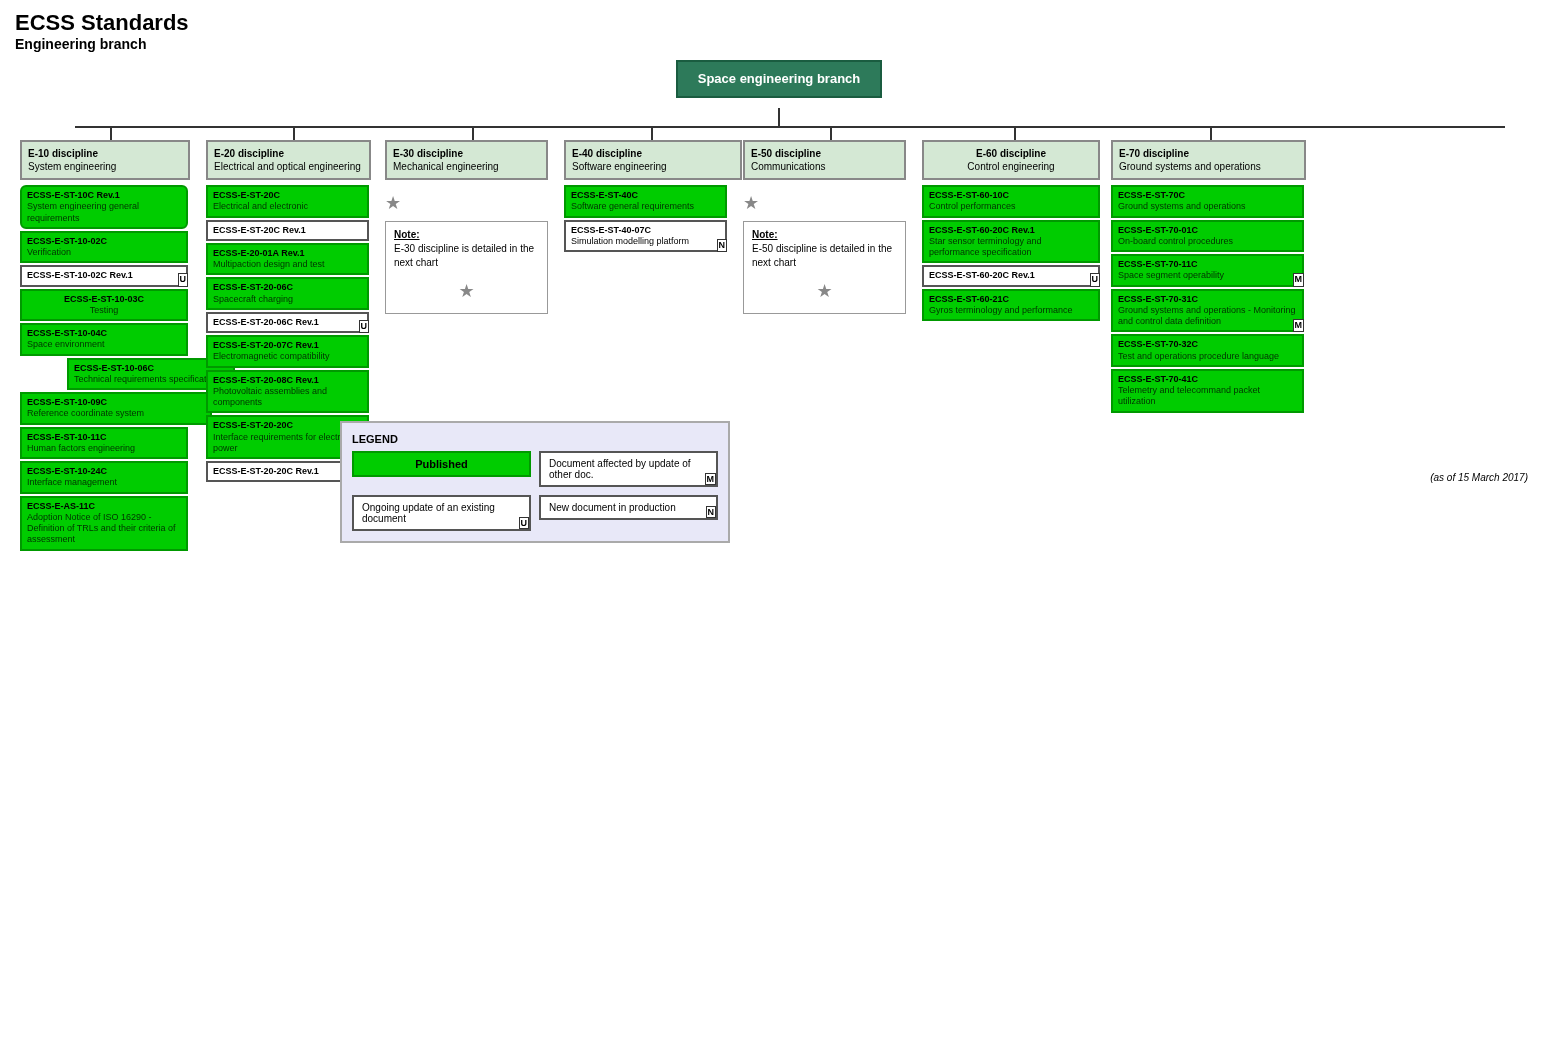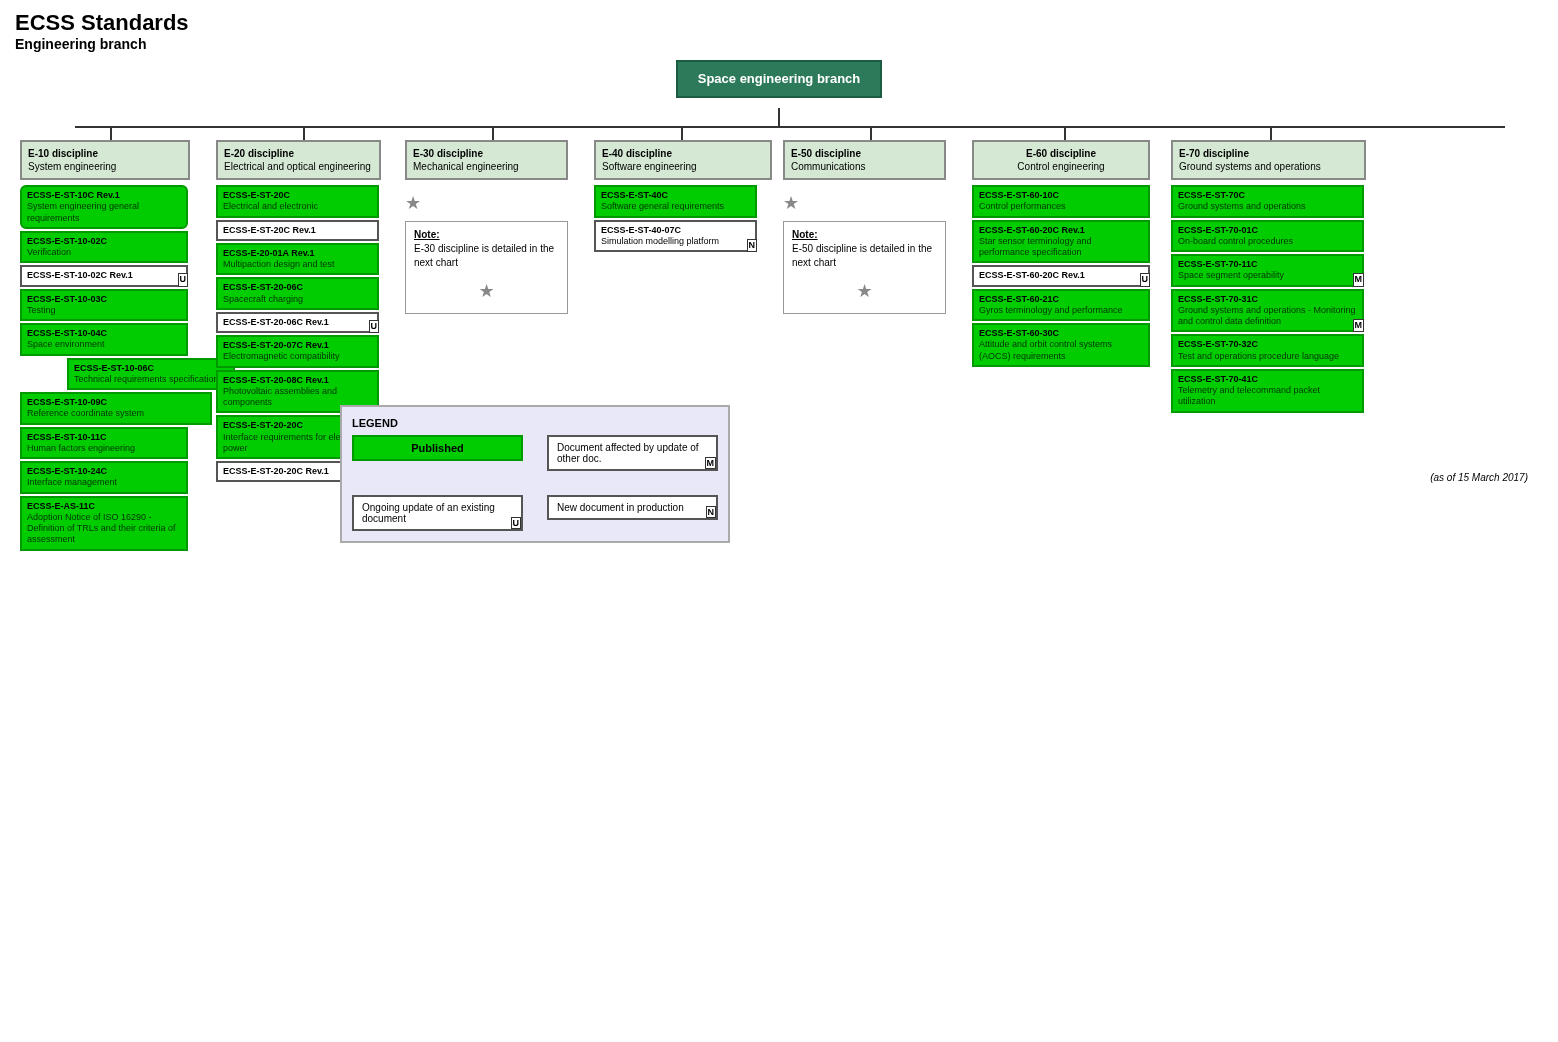--- a/index.html
+++ b/index.html
@@ -34,21 +34,21 @@
       width: 90%;
       margin-bottom: 5px;
     }
     .doc-box-note .note-label { font-weight: bold; text-decoration: underline; }
 
     .star { font-size: 18px; color: #888; margin: 3px 0; }
 
     
     .main-content {
       display: flex;
-      gap: 14px;
+      gap: 4px;
       align-items: flex-start;
       margin-top: 5px;
     }
 
     .col {
       display: flex;
       flex-direction: column;
       align-items: flex-start;
       flex-shrink: 0;
     }
@@ -159,21 +159,21 @@
           <div class="vline"></div>
         </div>
       <div class="disc-box" style="width:170px;">
         <span class="bold">E-10 discipline</span><br>
         <span>System engineering</span>
       </div>
       <div class="docs-list">
         <div class="dg" style="width:168px;border-radius:6px;"><span class="id">ECSS-E-ST-10C Rev.1</span><br><span class="nm">System engineering general requirements</span></div>
         <div class="dg" style="width:168px;"><span class="id">ECSS-E-ST-10-02C</span><br><span class="nm">Verification</span></div>
         <div class="dw" style="width:168px;"><span class="id">ECSS-E-ST-10-02C Rev.1</span><span class="badge-u">U</span></div>
-        <div class="dg" style="width:168px;"><span class="id">ECSS-E-ST-10-03C</span><br><span class="nm">Testing</span></div>
+        <div class="dg" style="width:168px;text-align:center;"><span class="id">ECSS-E-ST-10-03C</span><br><span class="nm">Testing</span></div>
         <div class="dg" style="width:168px;"><span class="id">ECSS-E-ST-10-04C</span><br><span class="nm">Space environment</span></div>
         <div class="dg" style="width:168px;margin-left:47px;"><span class="id">ECSS-E-ST-10-06C</span><br><span class="nm">Technical requirements specification</span></div>
         <div class="dg" style="width:192px;"><span class="id">ECSS-E-ST-10-09C</span><br><span class="nm">Reference coordinate system</span></div>
         <div class="dg" style="width:168px;"><span class="id">ECSS-E-ST-10-11C</span><br><span class="nm">Human factors engineering</span></div>
         <div class="dg" style="width:168px;"><span class="id">ECSS-E-ST-10-24C</span><br><span class="nm">Interface management</span></div>
         <div class="dg" style="width:168px;"><span class="id">ECSS-E-AS-11C</span><br><span class="nm">Adoption Notice of ISO 16290 - Definition of TRLs and their criteria of assessment</span></div>
       </div>
     </div>
 
     <div class="col col-20">
@@ -257,21 +257,20 @@
         </div>
       <div class="disc-box" style="width:178px;text-align:center;">
         <span class="bold">E-60 discipline</span><br>
         <span>Control engineering</span>
       </div>
       <div class="docs-list">
         <div class="dg" style="width:178px;"><span class="id">ECSS-E-ST-60-10C</span><br><span class="nm">Control performances</span></div>
         <div class="dg" style="width:178px;"><span class="id">ECSS-E-ST-60-20C Rev.1</span><br><span class="nm">Star sensor terminology and performance specification</span></div>
         <div class="dw" style="width:178px;"><span class="id">ECSS-E-ST-60-20C Rev.1</span><span class="badge-u">U</span></div>
         <div class="dg" style="width:178px;"><span class="id">ECSS-E-ST-60-21C</span><br><span class="nm">Gyros terminology and performance</span></div>
-        <div class="dg" style="width:178px;"><span class="id">ECSS-E-ST-60-30C</span><br><span class="nm">Attitude and orbit control systems (AOCS) requirements</span></div>
       </div>
     </div>
 
     <div class="col col-70">
       <div style="height:12px;display:flex;justify-content:center;width:100%;">
           <div class="vline"></div>
         </div>
       <div class="disc-box" style="width:195px;">
         <span class="bold">E-70 discipline</span><br>
         <span>Ground systems and operations</span>
@@ -283,21 +282,21 @@
         <div class="dg" style="width:193px;position:relative;"><span class="id">ECSS-E-ST-70-31C</span><br><span class="nm">Ground systems and operations - Monitoring and control data definition</span><span class="badge-m">M</span></div>
         <div class="dg" style="width:193px;"><span class="id">ECSS-E-ST-70-32C</span><br><span class="nm">Test and operations procedure language</span></div>
         <div class="dg" style="width:193px;"><span class="id">ECSS-E-ST-70-41C</span><br><span class="nm">Telemetry and telecommand packet utilization</span></div>
       </div>
     </div>
 
   </div>
 
   <div style="position:absolute;bottom:20px;left:340px;border:2px solid #aaa;background:#e8e8f8;padding:10px;width:390px;">
     <div class="legend-title">LEGEND</div>
-    <div style="display:grid;grid-template-columns:1fr 1fr;gap:24px;">
+    <div style="display:grid;grid-template-columns:1fr 1fr;gap:8px;">
       <div>
         <div style="background:#00cc00;border:2px solid #009900;padding:5px 10px;font-weight:bold;font-size:11px;text-align:center;">Published</div>
       </div>
       <div style="position:relative;">
         <div style="background:#fff;border:2px solid #555;padding:5px 8px;font-size:10px;position:relative;">
           Document affected by update of other doc.<span style="position:absolute;right:0;bottom:0;font-weight:bold;font-size:9px;background:#fff;border:1px solid #333;padding:0 1px;">M</span>
         </div>
       </div>
       <div style="position:relative;">
         <div style="background:#fff;border:2px solid #555;padding:5px 8px;font-size:10px;position:relative;">

